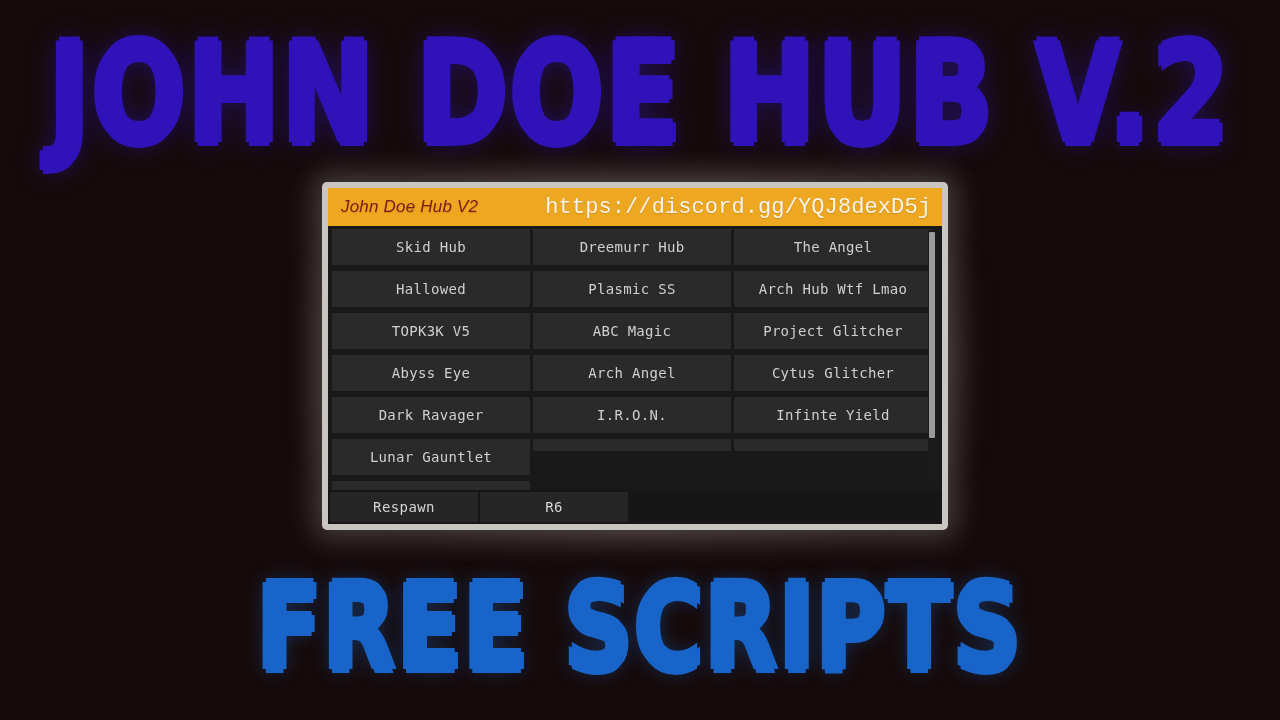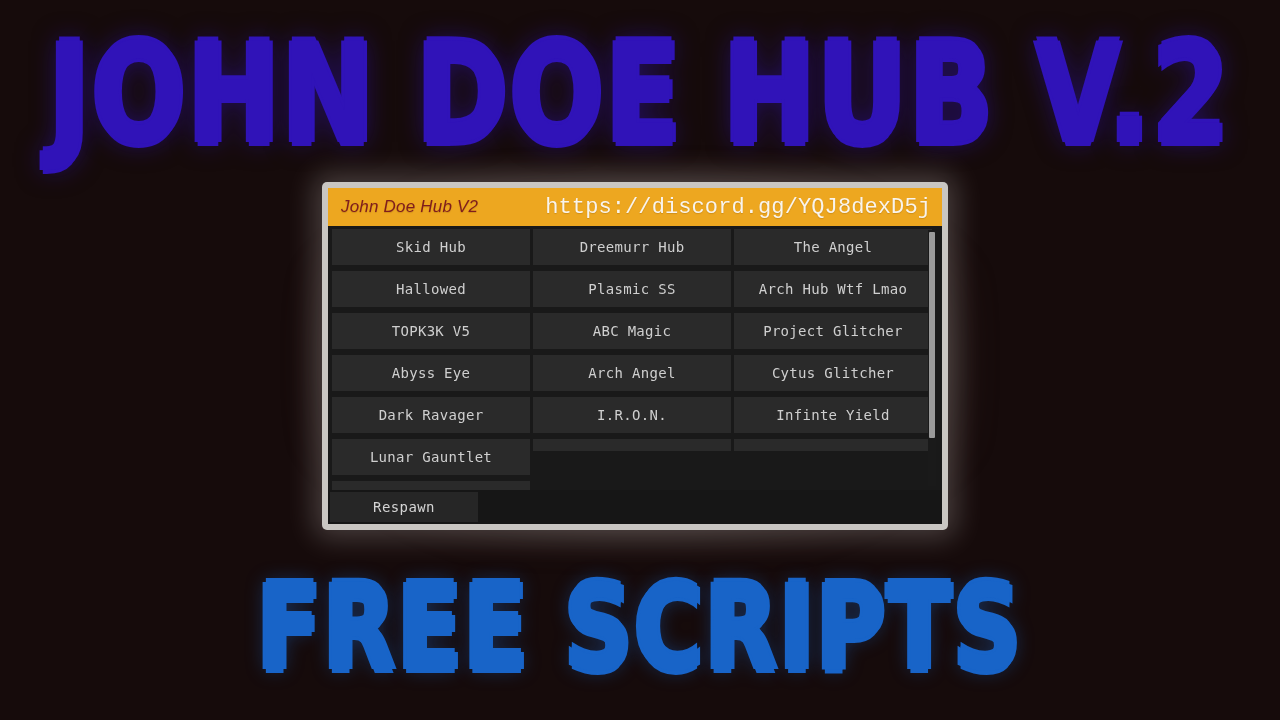--- a/index.html
+++ b/index.html
@@ -255,19 +255,20 @@
         <div class="script-cell partial"></div>
       </div>
 
       <div class="scrollbar-track">
         <div class="scrollbar-thumb"></div>
       </div>
     </div>
 
     <div class="action-bar">
       <div class="action-button">Respawn</div>
+      <div class="action-button">R6</div>
       <div class="action-bar-filler"></div>
     </div>
 
   </div>
 </div>
 
 <div class="headline" id="title-bottom">FREE SCRIPTS</div>
 
 </body></html>

